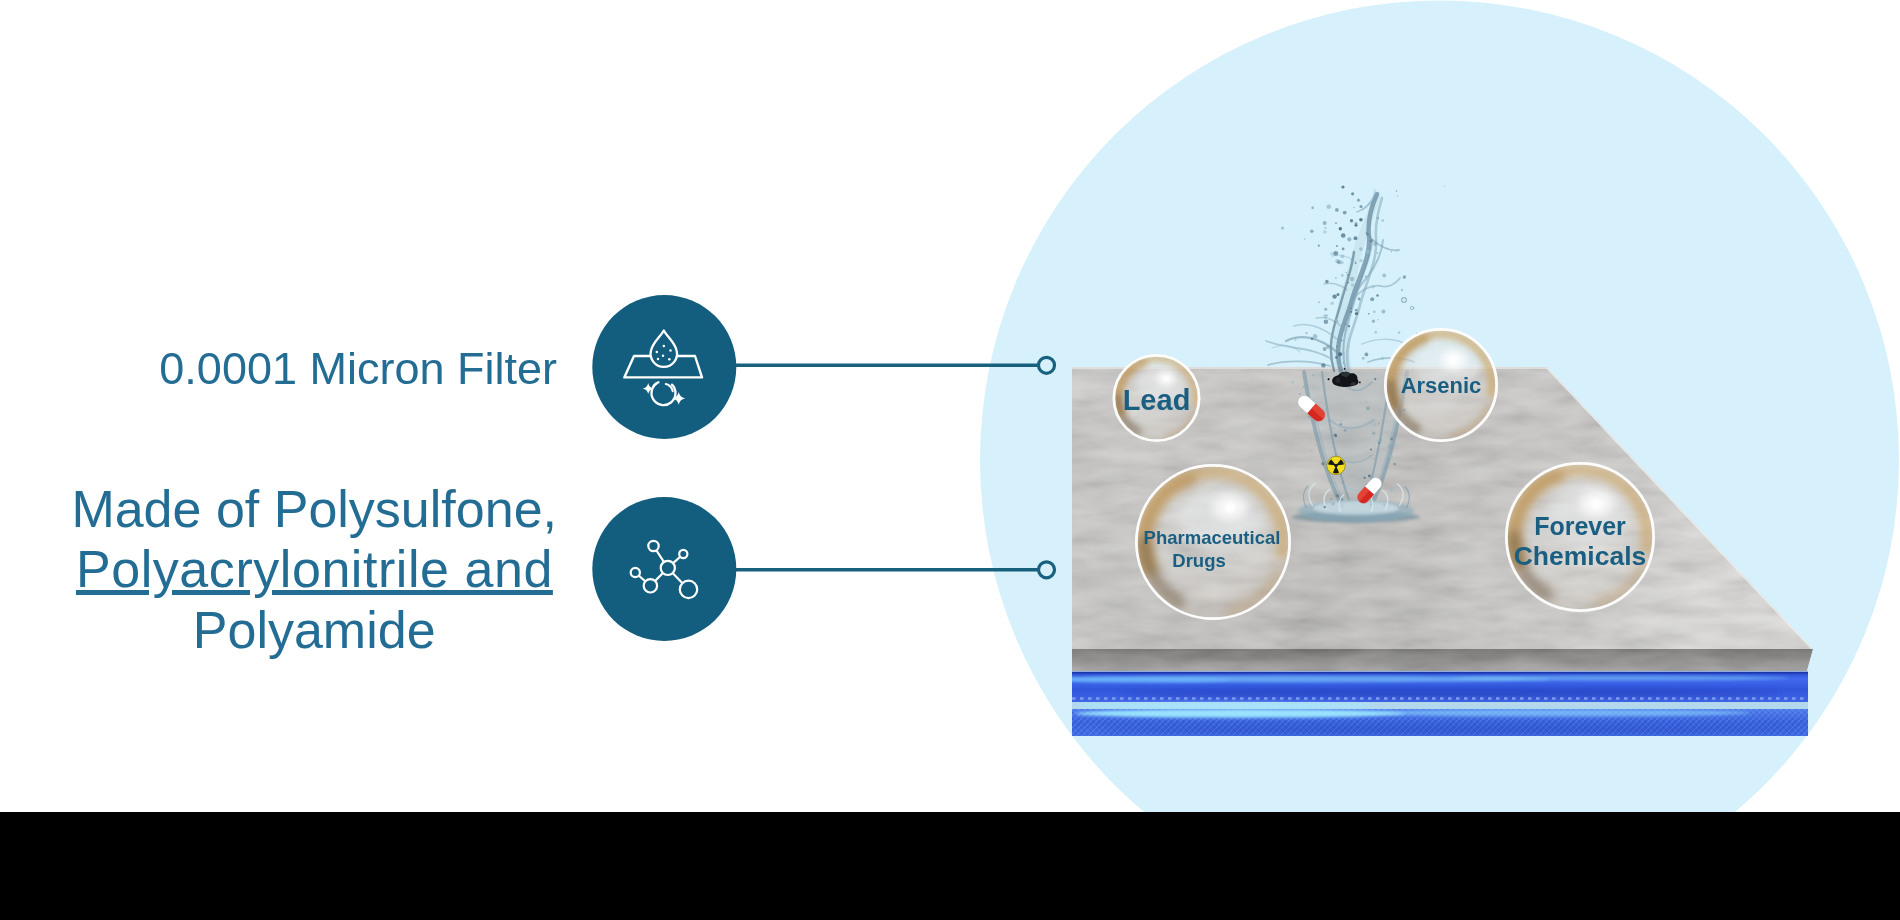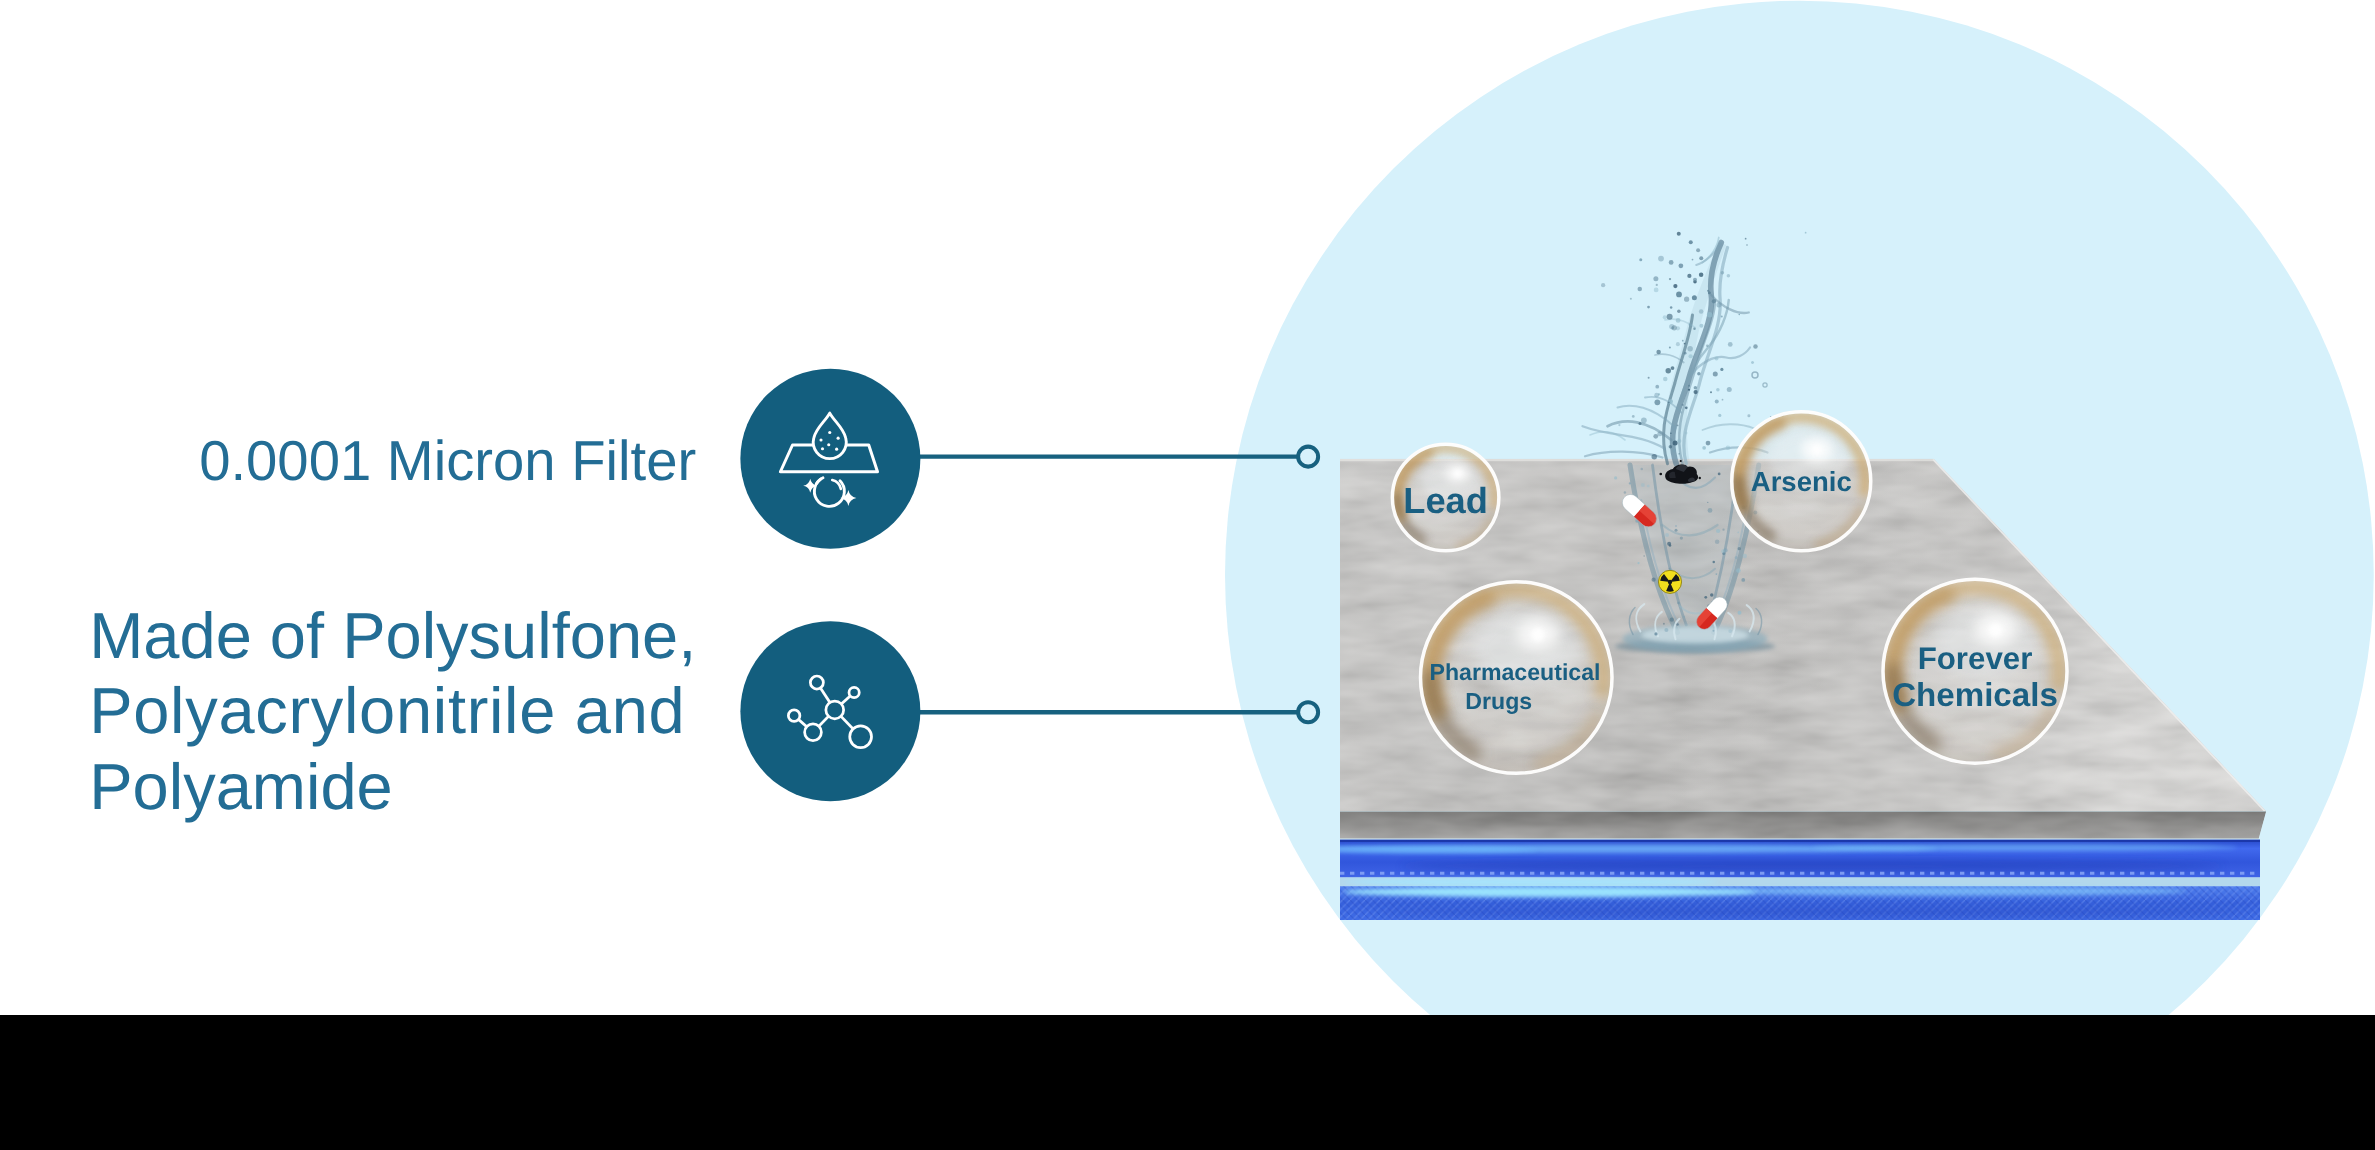--- a/index.html
+++ b/index.html
@@ -1,21 +1,21 @@
 <!DOCTYPE html>
 <html><head>
 <meta charset="utf-8">
 <style>
 html,body{margin:0;padding:0;background:#000;}
 #stage{position:relative;width:1900px;height:812px;overflow:hidden;background:#ffffff;
   font-family:"Liberation Sans", sans-serif;}
-.txt{position:absolute;text-align:left;color:#236d95;}
+.txt{position:absolute;text-align:center;color:#236d95;}
 #t1{right:1343px;top:339px;font-size:45px;line-height:60px;white-space:nowrap;}
 #t2{right:1343px;top:479px;font-size:52px;line-height:60.3px;white-space:nowrap;}
-#t2 .ls{letter-spacing:0.55px;margin-right:-0.55px;}
+#t2 .ls{letter-spacing:0.55px;margin-right:-0.55px;text-decoration:underline;}
 svg{position:absolute;left:0;top:0;}
 </style>
 </head>
 <body>
 <div id="stage">
 <svg width="1900" height="920" viewBox="0 0 1900 920">
 <defs>
 <clipPath id="bandAll">
           <rect x="1072" y="671.5" width="736" height="64.5"></rect>
         </clipPath>

